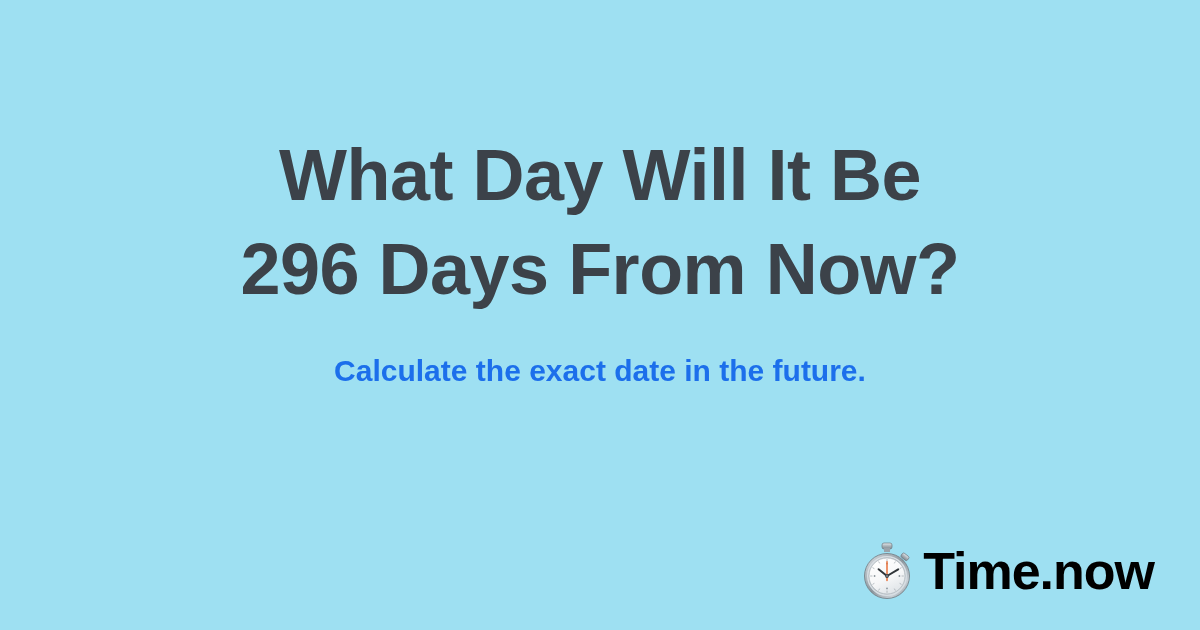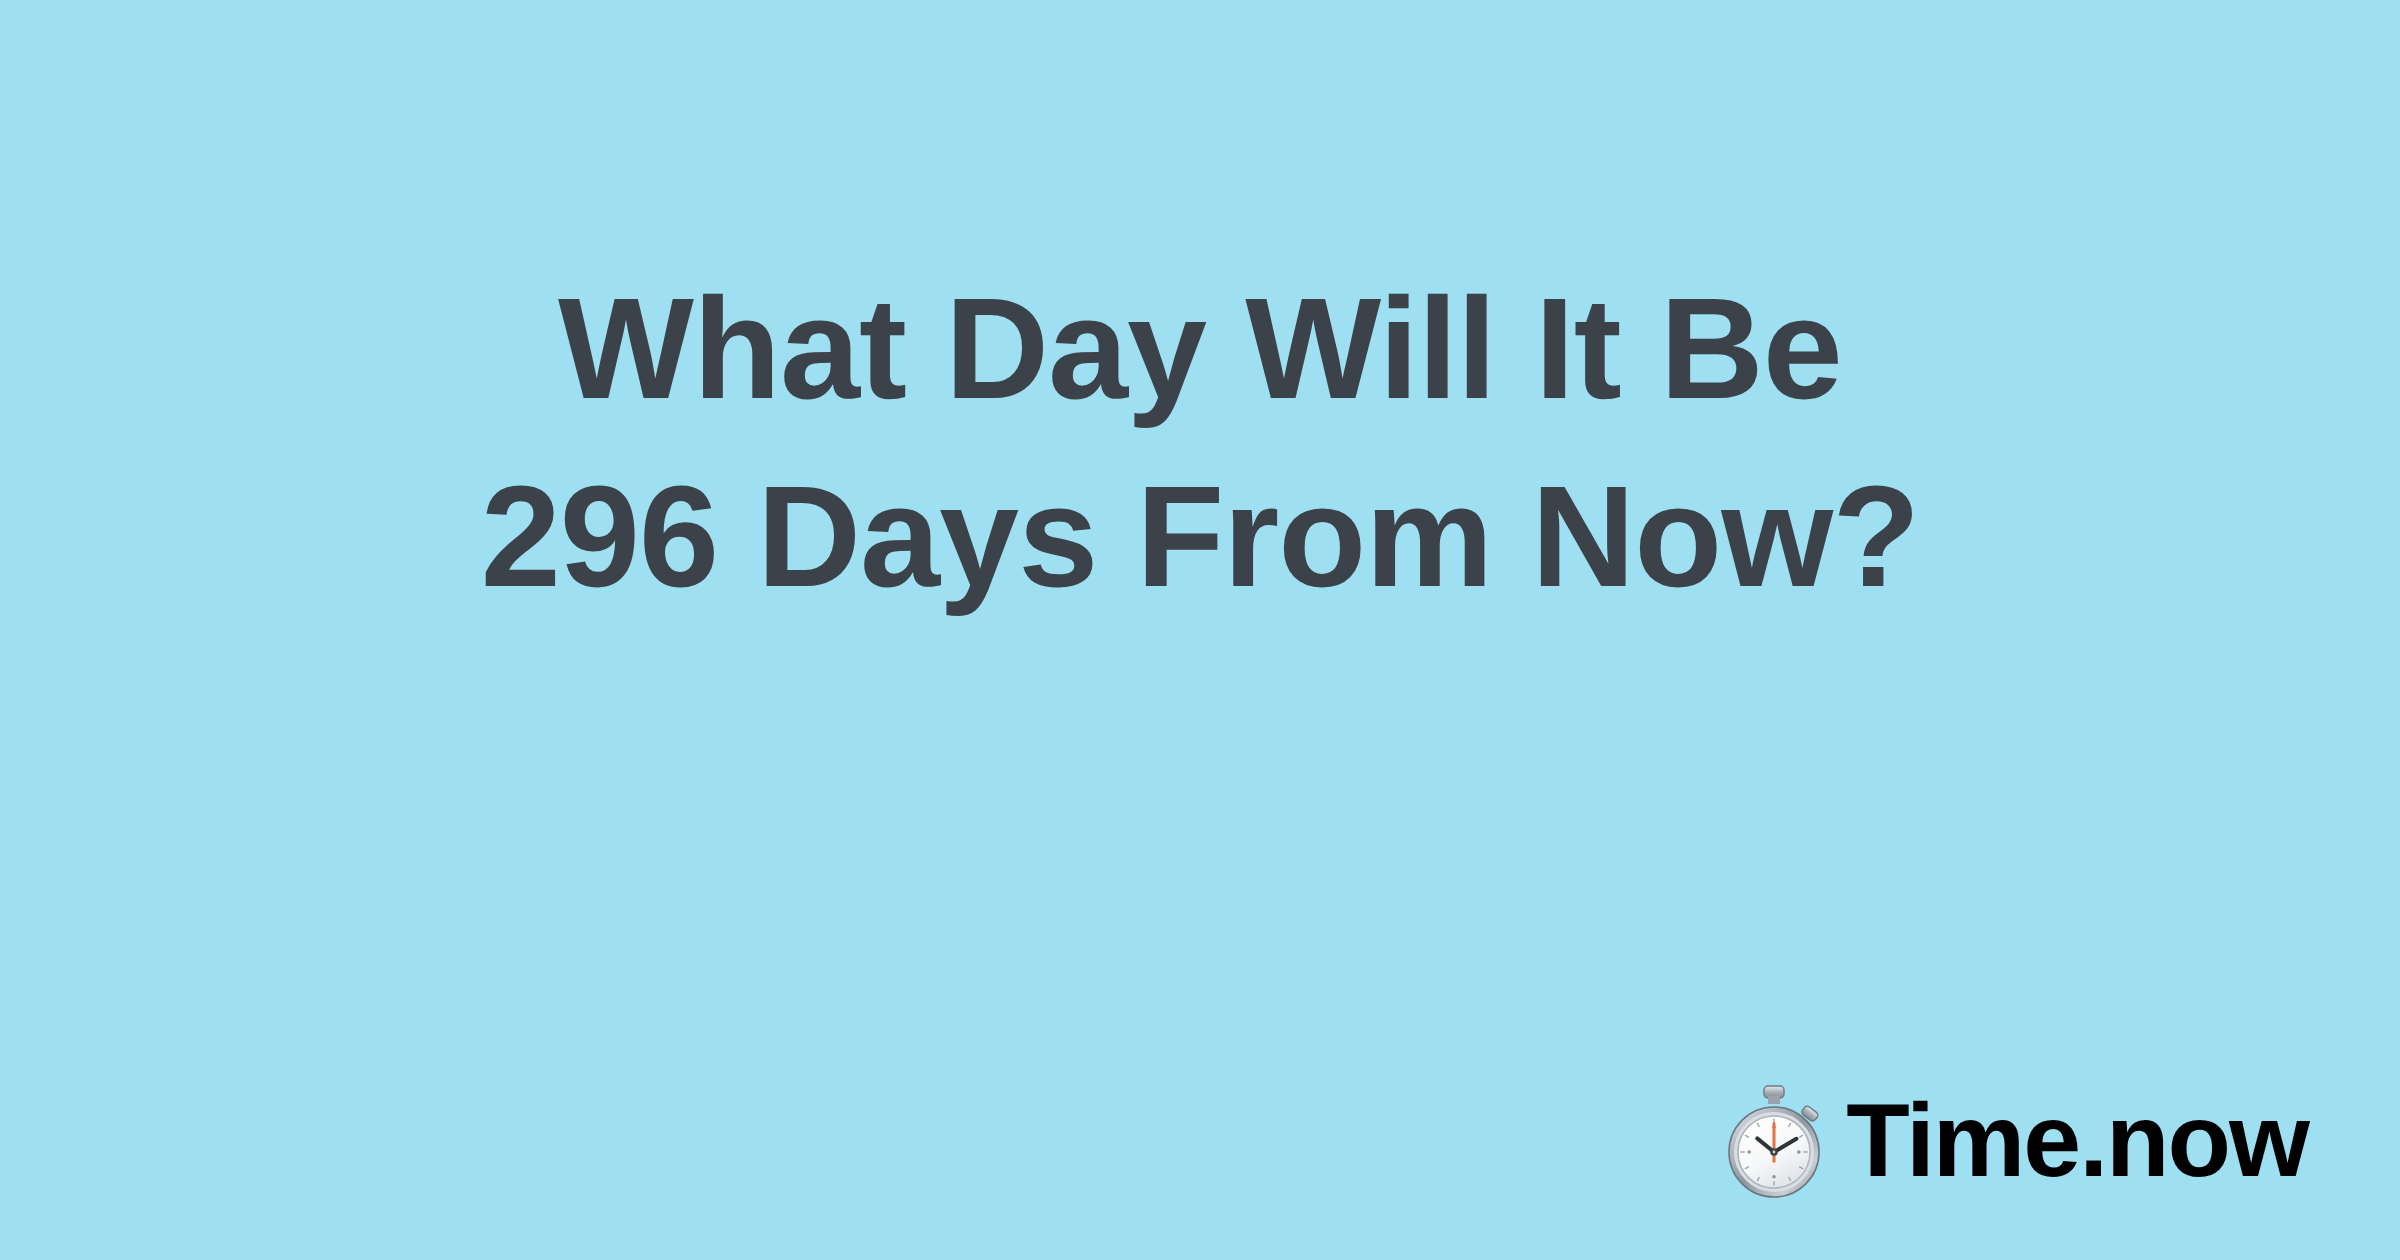--- a/index.html
+++ b/index.html
@@ -102,20 +102,23 @@
 
 <div class="card">
 
   <div class="headline-block">
     <h1 class="headline">
       <span class="headline-line">What Day Will It Be</span>
       <span class="headline-line">296 Days From Now?</span>
     </h1>
   </div>
 
+  <div class="subtitle-block">
+    <p class="subtitle">Calculate the exact date in the future.</p>
+  </div>
 
   <div class="brand">
     <svg class="brand-mark" viewBox="0 0 54 58" aria-hidden="true">
       <defs>
         <linearGradient id="bezelGrad" x1="0" y1="0" x2="1" y2="1">
           <stop offset="0" stop-color="#F2F4F6"></stop>
           <stop offset="0.22" stop-color="#B9C0C6"></stop>
           <stop offset="0.50" stop-color="#8E979E"></stop>
           <stop offset="0.78" stop-color="#C8CFD5"></stop>
           <stop offset="1" stop-color="#7D868D"></stop>

